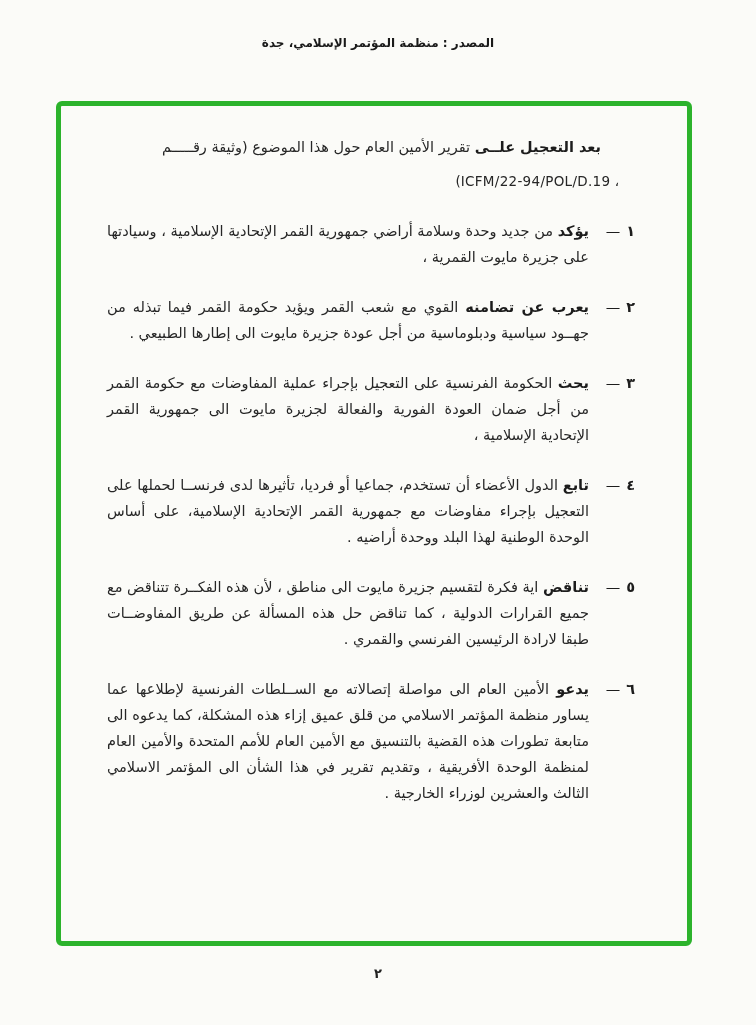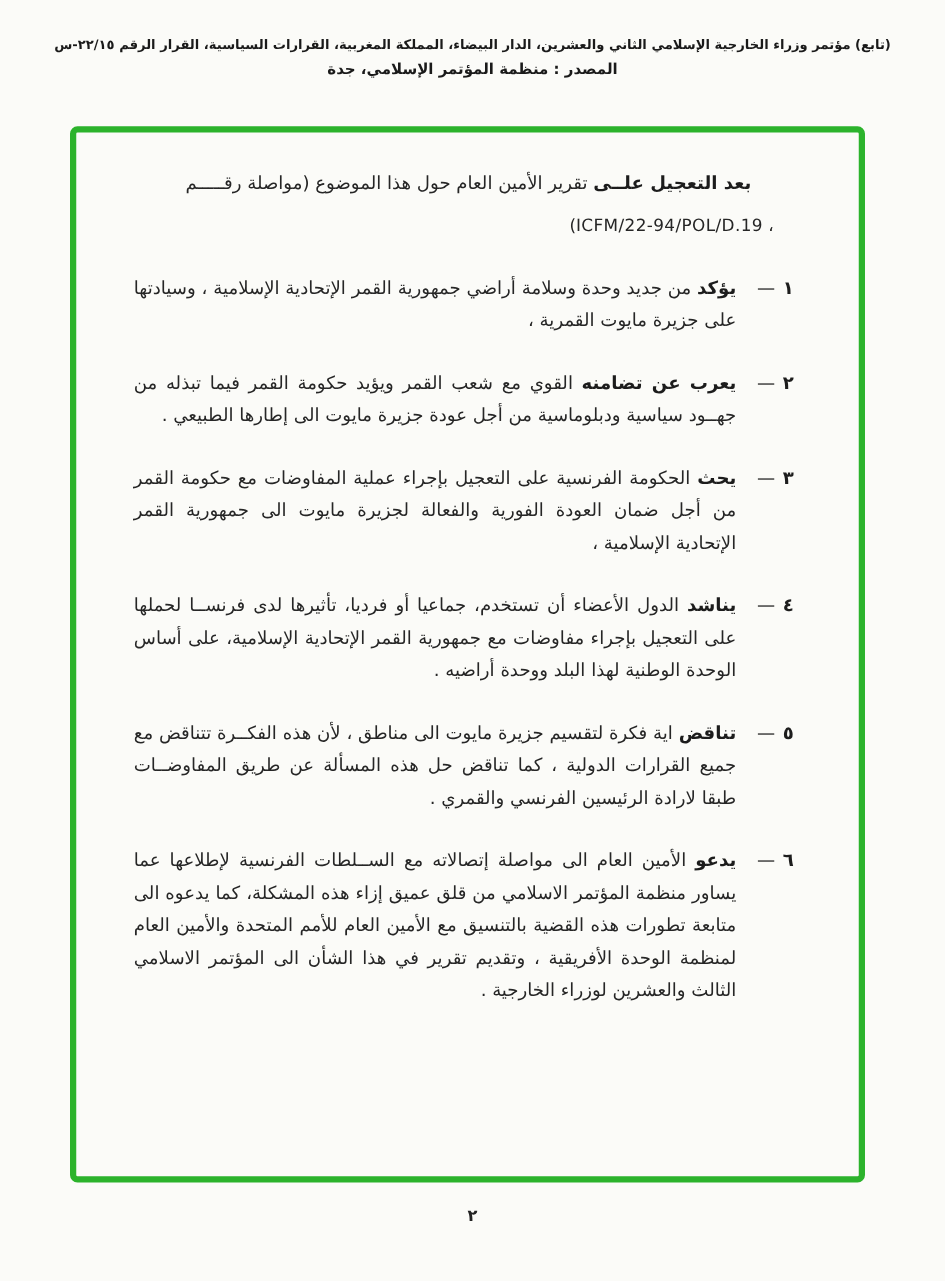--- a/index.html
+++ b/index.html
@@ -71,49 +71,48 @@
     text-align: center;
   }
   .page-footer .pagenum { font-size: 13px; font-weight: bold; color: #222; }
 </style>
 </head>
 <body>
 
 <div class="page">
 
   <header class="doc-header">
-    <div class="line1">(تابع) مؤتمر وزراء الخارجية الإسلامي الثاني والعشرين، الدار البيضاء، المملكة المغربية، القرارات السياسية، القرار الرقم ٢٢/١٥-س</div>
     <div class="line2">المصدر : منظمة المؤتمر الإسلامي، جدة</div>
   </header>
 
   <div class="green-box">
     <div class="content" dir="rtl">
 
-      <p class="intro"><span class="lead">بعد التعجيل علــى</span> <span>تقرير الأمين العام حول هذا الموضوع (مواصلة رقـــــم</span></p>
+      <p class="intro"><span class="lead">بعد التعجيل علــى</span> <span>تقرير الأمين العام حول هذا الموضوع (وثيقة رقـــــم</span></p>
 
       <p class="docref"><span>،</span> <span class="latin" dir="ltr">(ICFM/22-94/POL/D.19</span></p>
 
       <div class="item">
         <span class="num-cell"><span>١</span><span class="dash">—</span></span>
         <span class="text-cell"><span class="lead">يؤكد</span> <span>من جديد وحدة وسلامة أراضي جمهورية القمر الإتحادية الإسلامية ، وسيادتها على جزيرة مايوت القمرية ،</span></span>
       </div>
 
       <div class="item">
         <span class="num-cell"><span>٢</span><span class="dash">—</span></span>
         <span class="text-cell"><span class="lead">يعرب عن تضامنه</span> <span>القوي مع شعب القمر ويؤيد حكومة القمر فيما تبذله من جهــود سياسية ودبلوماسية من أجل عودة جزيرة مايوت الى إطارها الطبيعي .</span></span>
       </div>
 
       <div class="item">
         <span class="num-cell"><span>٣</span><span class="dash">—</span></span>
         <span class="text-cell"><span class="lead">يحث</span> <span>الحكومة الفرنسية على التعجيل بإجراء عملية المفاوضات مع حكومة القمر من أجل ضمان العودة الفورية والفعالة لجزيرة مايوت الى جمهورية القمر الإتحادية الإسلامية ،</span></span>
       </div>
 
       <div class="item">
         <span class="num-cell"><span>٤</span><span class="dash">—</span></span>
-        <span class="text-cell"><span class="lead">يناشد</span> <span>الدول الأعضاء أن تستخدم، جماعيا أو فرديا، تأثيرها لدى فرنســا لحملها على التعجيل بإجراء مفاوضات مع جمهورية القمر الإتحادية الإسلامية، على أساس الوحدة الوطنية لهذا البلد ووحدة أراضيه .</span></span>
+        <span class="text-cell"><span class="lead">تابع</span> <span>الدول الأعضاء أن تستخدم، جماعيا أو فرديا، تأثيرها لدى فرنســا لحملها على التعجيل بإجراء مفاوضات مع جمهورية القمر الإتحادية الإسلامية، على أساس الوحدة الوطنية لهذا البلد ووحدة أراضيه .</span></span>
       </div>
 
       <div class="item">
         <span class="num-cell"><span>٥</span><span class="dash">—</span></span>
         <span class="text-cell"><span class="lead">تناقض</span> <span>اية فكرة لتقسيم جزيرة مايوت الى مناطق ، لأن هذه الفكــرة تتناقض مع جميع القرارات الدولية ، كما تناقض حل هذه المسألة عن طريق المفاوضــات طبقا لارادة الرئيسين الفرنسي والقمري .</span></span>
       </div>
 
       <div class="item">
         <span class="num-cell"><span>٦</span><span class="dash">—</span></span>
         <span class="text-cell"><span class="lead">يدعو</span> <span>الأمين العام الى مواصلة إتصالاته مع الســلطات الفرنسية لإطلاعها عما يساور منظمة المؤتمر الاسلامي من قلق عميق إزاء هذه المشكلة، كما يدعوه الى متابعة تطورات هذه القضية بالتنسيق مع الأمين العام للأمم المتحدة والأمين العام لمنظمة الوحدة الأفريقية ، وتقديم تقرير في هذا الشأن الى المؤتمر الاسلامي الثالث والعشرين لوزراء الخارجية .</span></span>

